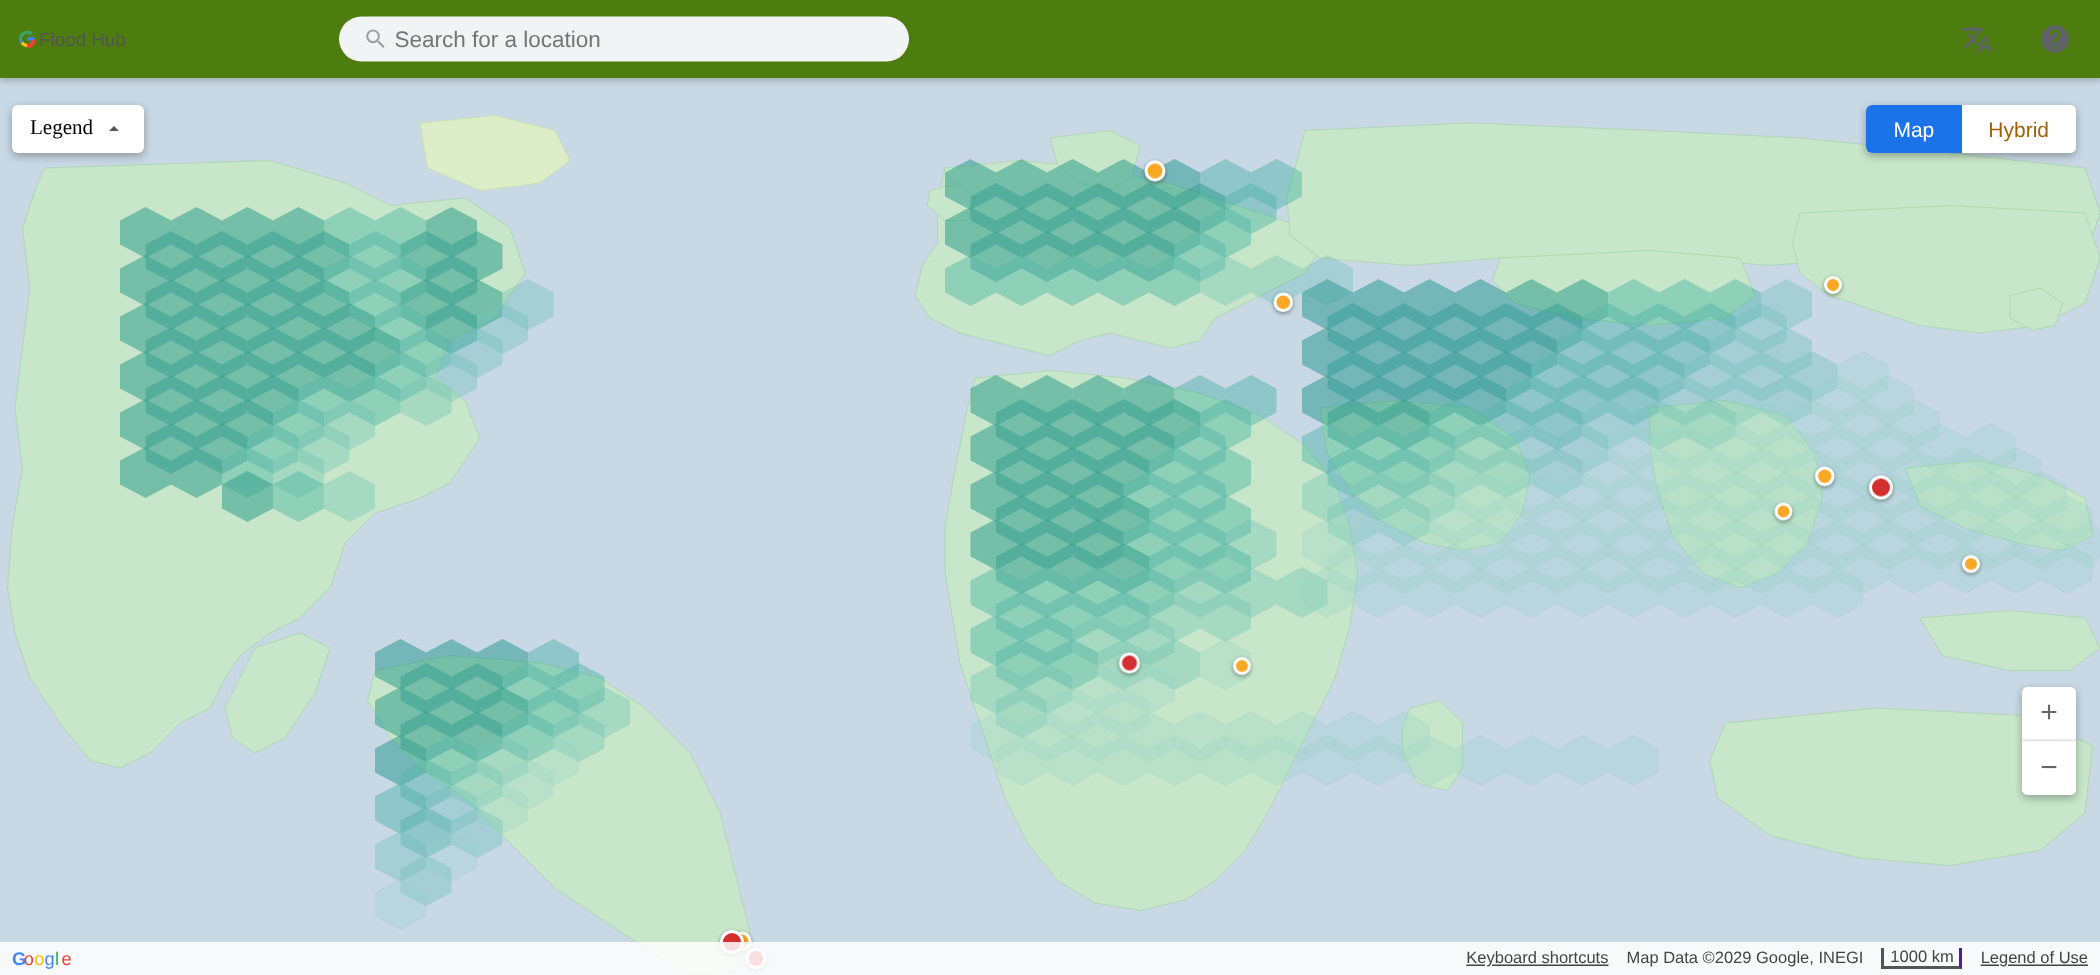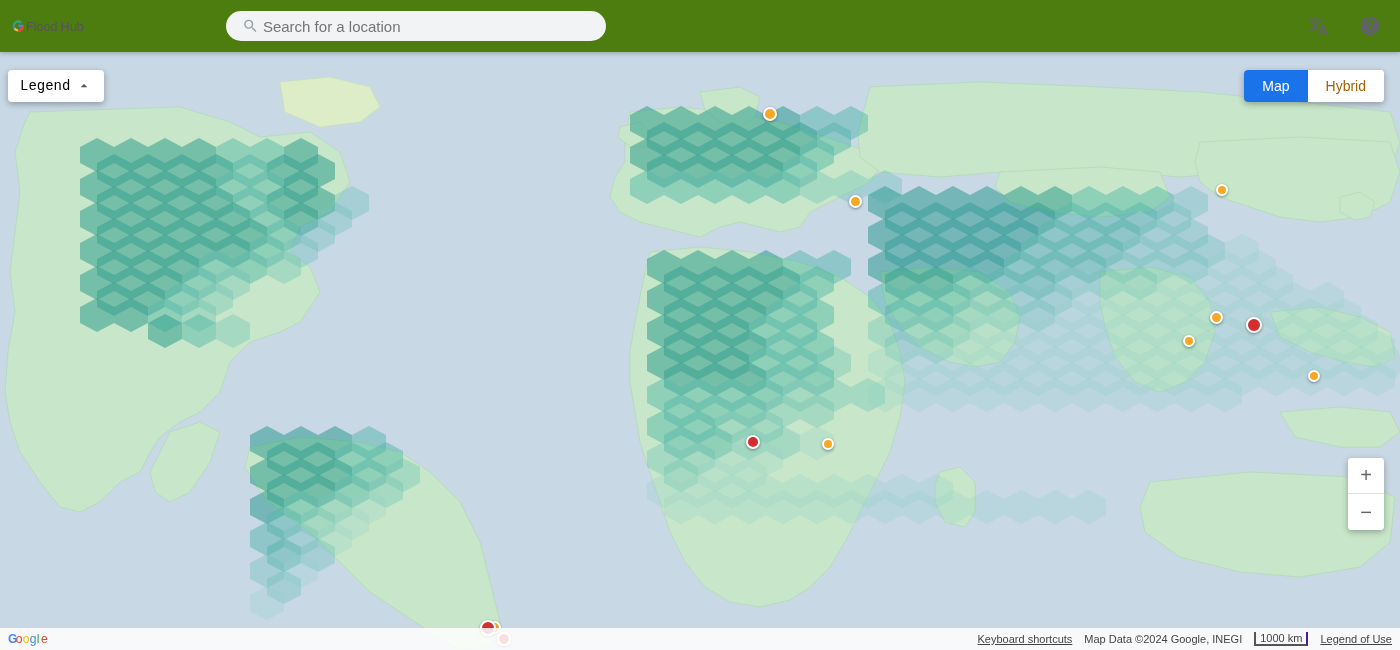--- a/index.html
+++ b/index.html
@@ -124,21 +124,21 @@
       left: 8px;
       background: white;
       border: none;
       border-radius: 4px;
       padding: 8px 12px;
       display: flex;
       align-items: center;
       gap: 6px;
       cursor: pointer;
       font-size: 14px;
-      font-family: Liberation Mono, monospace;
+      font-family: Liberation Serif, serif;
       box-shadow: 0 2px 6px rgba(0,0,0,0.3);
       z-index: 10;
     }
 
     
     .zoom-controls {
       position: absolute;
       right: 16px;
       bottom: 120px;
       display: flex;
@@ -742,19 +742,19 @@
         <text x="0" y="14" font-size="14" font-family="Arial" fill="#4285F4" font-weight="bold">G</text>
         <text x="9" y="14" font-size="14" font-family="Arial" fill="#EA4335">o</text>
         <text x="17" y="14" font-size="14" font-family="Arial" fill="#FBBC05">o</text>
         <text x="25" y="14" font-size="14" font-family="Arial" fill="#4285F4">g</text>
         <text x="33" y="14" font-size="14" font-family="Arial" fill="#34A853">l</text>
         <text x="38" y="14" font-size="14" font-family="Arial" fill="#EA4335">e</text>
       </svg>
     </div>
     <div class="bottom-bar-right">
       <span style="cursor:pointer;text-decoration:underline;">Keyboard shortcuts</span>
-      <span>Map Data ©2024 Google, INEGI</span>
+      <span>Map Data ©2029 Google, INEGI</span>
       <span style="border-left:2px solid #555;border-bottom:2px solid #555;border-right:2px solid #4c1d95;padding:0 4px;">1000 km</span>
       <span style="cursor:pointer;text-decoration:underline;">Legend of Use</span>
     </div>
   </div>
 
 </div>
 
 </body></html>

